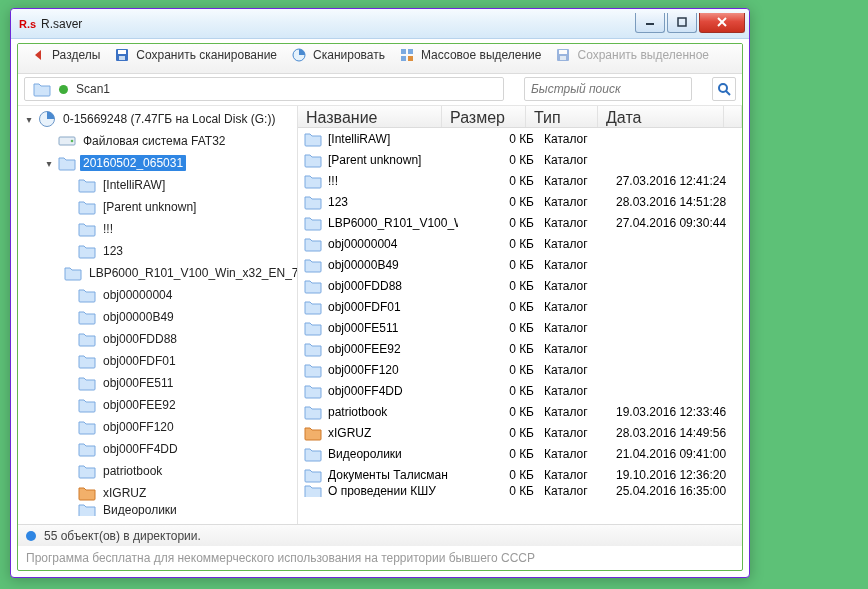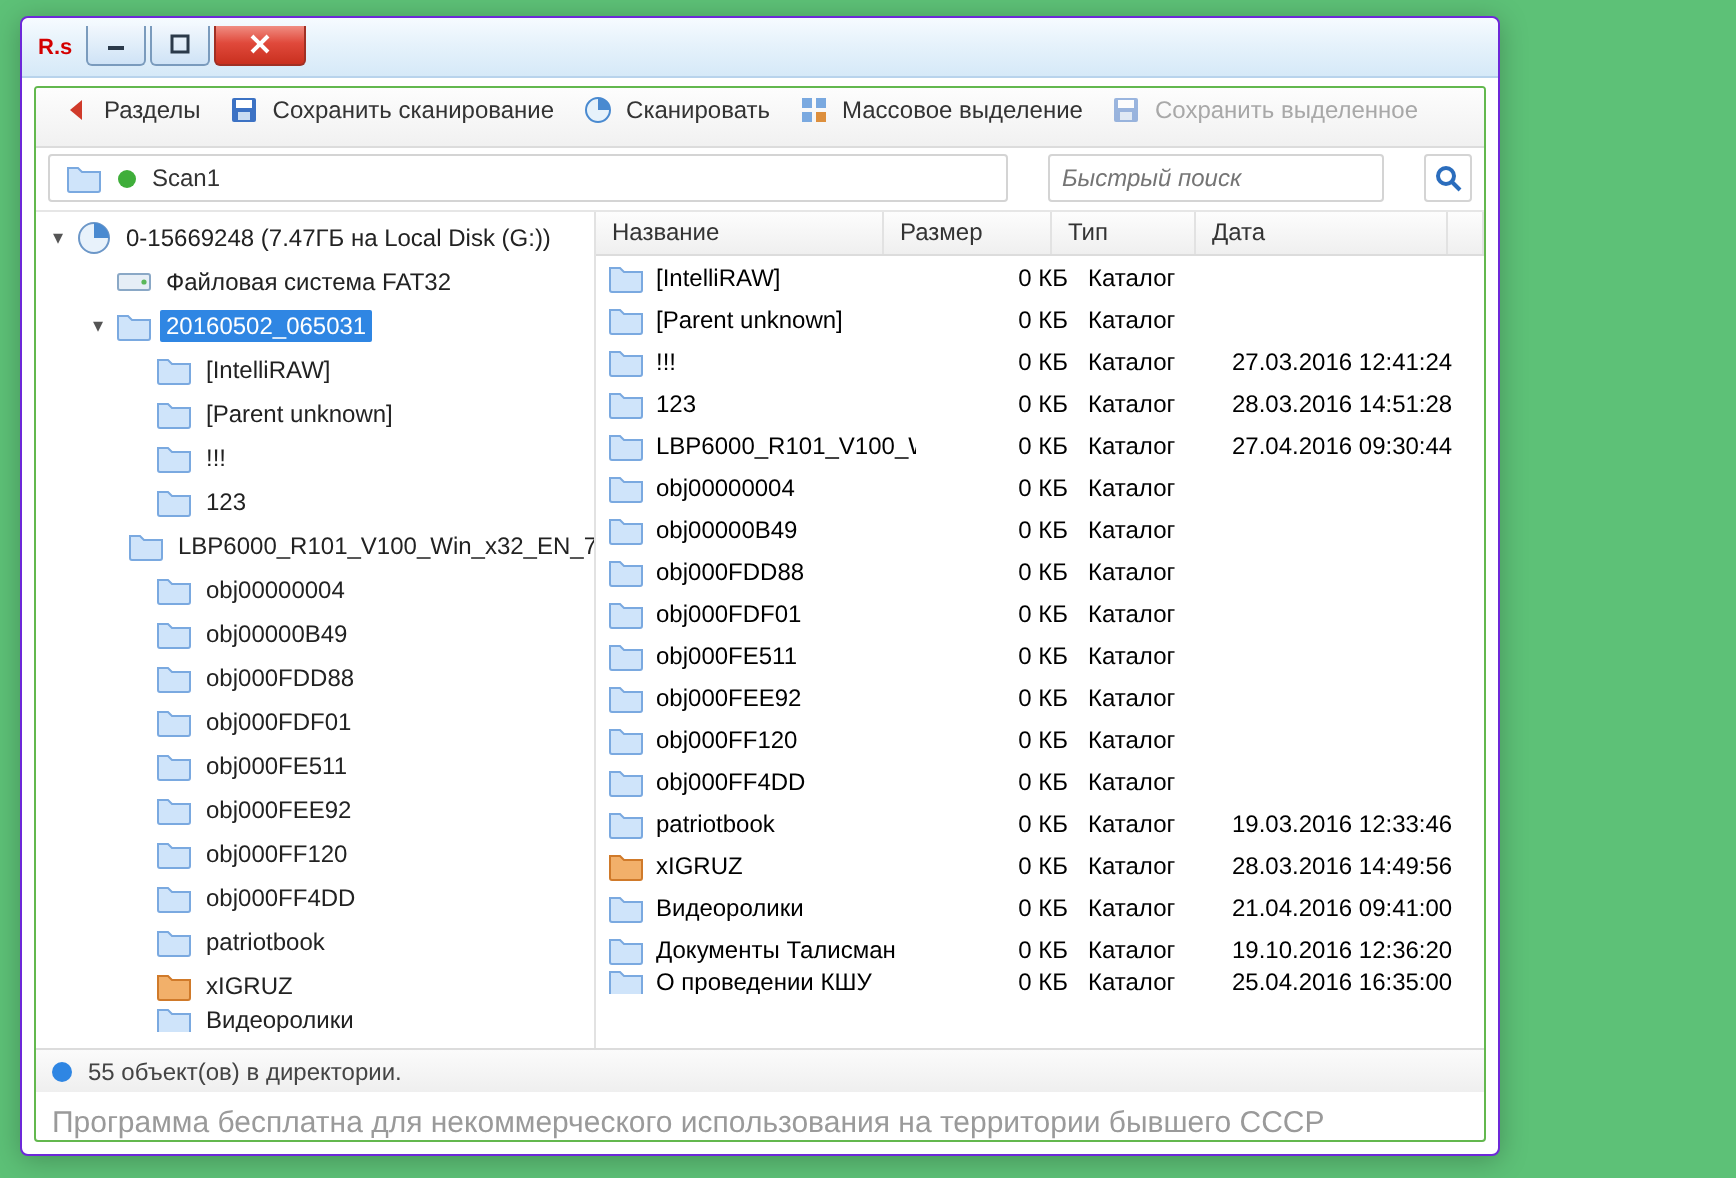--- a/index.html
+++ b/index.html
@@ -37,50 +37,51 @@
 
 .tnode { display: flex; align-items: center; height: 22px; padding-left: 4px; white-space: nowrap; }
 .tnode .tw { width: 14px; text-align: center; color: #555; font-size: 10px; cursor: default; }
 .tnode .tic { width: 18px; height: 18px; margin: 0 4px 0 2px; display: flex; align-items: center; justify-content: center; flex-shrink: 0; }
 .tnode .tlbl { color: #222; padding: 1px 3px; }
 .tnode.selected .tlbl { background: #2f86e3; color: #fff; border-radius: 1px; }
 
 .folder-svg { width: 18px; height: 16px; }
 
 .listwrap { flex: 1; display: flex; flex-direction: column; min-width: 0; }
-.list-head { height: 22px; display: flex; background: linear-gradient(#fdfdfd,#efefef); border-bottom: 1px solid #dcdcdc; font-size: 12px; color: #333; }
+.list-head { height: 22px; display: flex; background: linear-gradient(#fdfdfd,#efefef); border-bottom: 1px solid #dcdcdc; font-size: 16px; color: #333; }
 .list-head .col { padding: 3px 8px; border-right: 1px solid #e2e2e2; }
 .c-name { flex: 1; }
 .c-size { width: 84px; text-align: left; }
 .c-type { width: 72px; }
 .c-date { width: 126px; }
 .c-pad { width: 18px; border-right: none; }
 
 .list-body { flex: 1; overflow: auto; font-size: 12px; }
 .row { display: flex; align-items: center; height: 21px; }
 .row .rn { flex: 1; display: flex; align-items: center; gap: 6px; padding-left: 6px; white-space: nowrap; overflow: hidden; }
 .row .rs { width: 84px; text-align: right; padding-right: 8px; }
 .row .rt { width: 72px; padding-left: 2px; }
 .row .rd { width: 126px; padding-left: 2px; }
 .row .rpad { width: 2px; }
 
 .statusbar { height: 22px; background: linear-gradient(#fbfbfb,#efefef); border-top: 1px solid #dcdcdc; display: flex; align-items: center; padding: 0 8px; gap: 8px; font-size: 12px; color: #444; }
 .statusdot { width: 10px; height: 10px; border-radius: 50%; background: #2f86e3; }
 
-.footer { height: 24px; display: flex; align-items: flex-end; padding: 0 8px; font-size: 15px; color: #9a9a9a; }
+.footer { height: 24px; display: flex; align-items: center; padding: 0 8px; font-size: 12px; color: #9a9a9a; }
 
 svg { display: block; }
 </style>
 </head>
 <body>
 
 <div class="window">
 
   <div class="titlebar">
     <div class="app-icon">R.s</div>
+    <div class="title">R.saver</div>
     <div class="win-btns">
       <div class="win-btn">
           <svg width="10" height="10">
             <line x1="1" y1="7" x2="9" y2="7" stroke="#2b3a4a" stroke-width="2"></line>
           </svg>
         </div>
       <div class="win-btn">
           <svg width="10" height="10">
             <rect x="1" y="1" width="8" height="8" fill="none" stroke="#2b3a4a" stroke-width="1.5"></rect>
           </svg>

